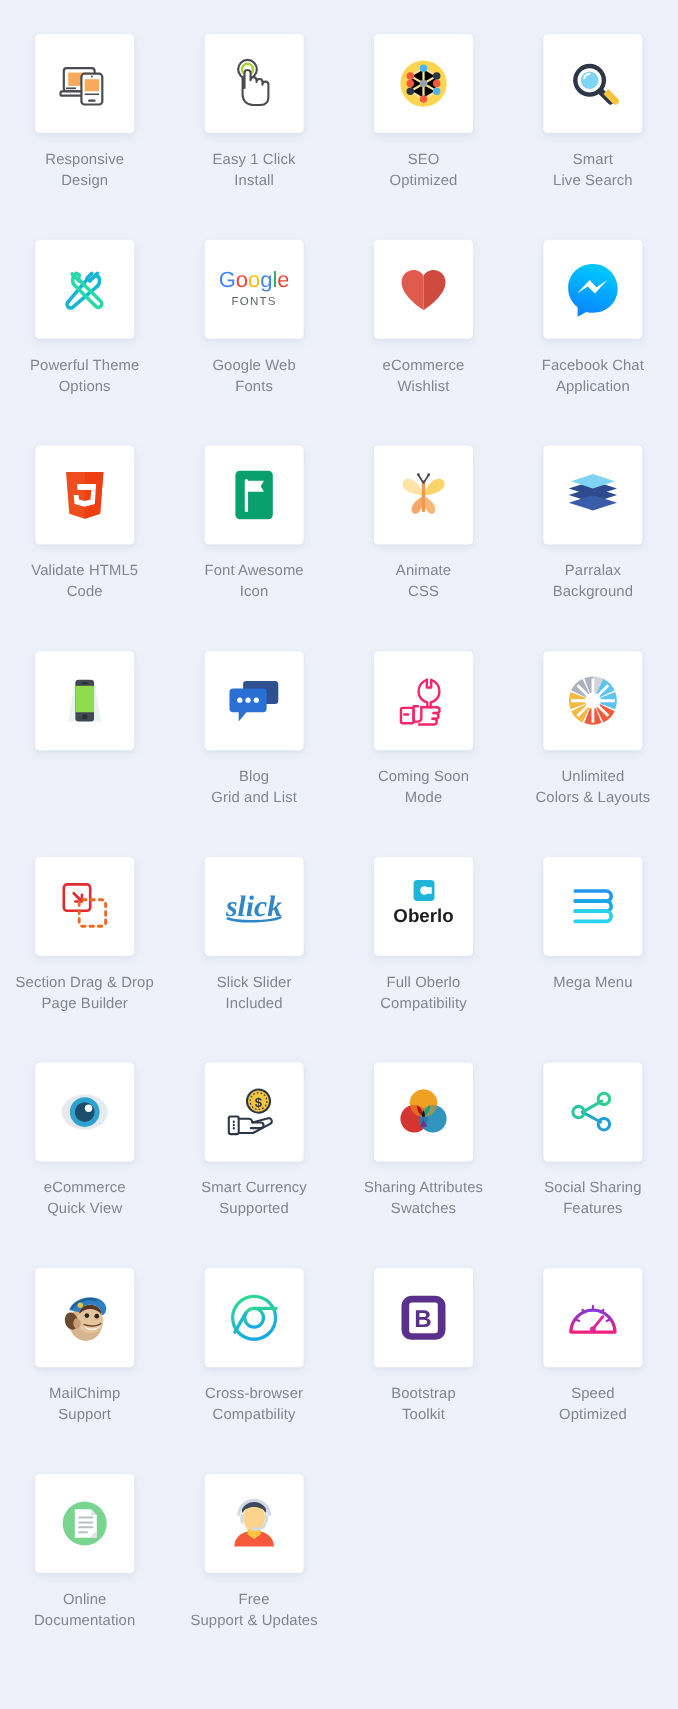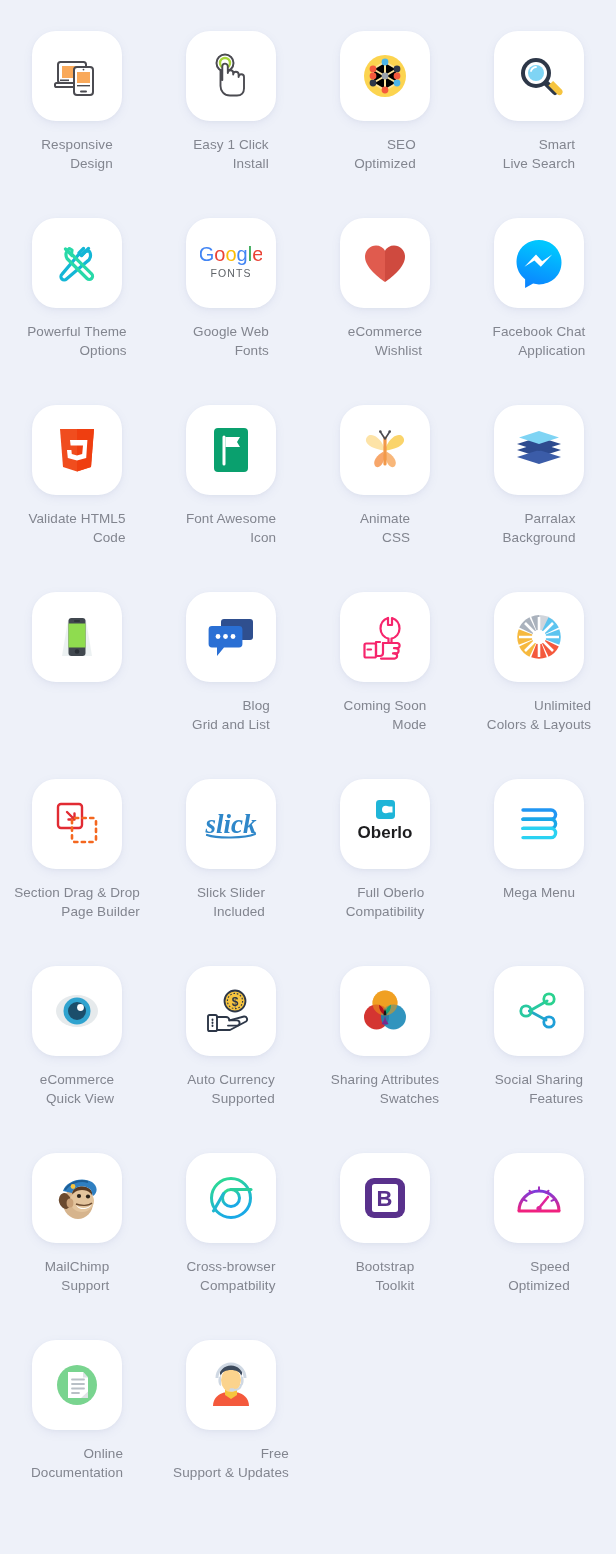--- a/index.html
+++ b/index.html
@@ -23,31 +23,31 @@
   }
   .feature-cell {
     display: flex;
     flex-direction: column;
     align-items: center;
   }
   .icon-card {
     width: 90px;
     height: 90px;
     background: #ffffff;
-    border-radius: 24px;
+    border-radius: 4px;
     box-shadow: 0 3px 10px rgba(116, 128, 173, 0.10), 0 1px 3px rgba(116,128,173,0.06);
     display: flex;
     align-items: center;
     justify-content: center;
     flex: 0 0 auto;
   }
   .icon-card svg { display: block; }
   .feature-label {
     margin-top: 14px;
-    text-align: right;
+    text-align: center;
     font-size: 13.5px;
     line-height: 19px;
     color: #82858f;
     letter-spacing: 0.1px;
     white-space: pre-line;
     font-weight: 400;
   }
 </style>
 </head>
 <body>
@@ -354,21 +354,21 @@
  <circle cx="31" cy="14" r="7.6" fill="none" stroke="#2d3748" stroke-width="1.1" stroke-dasharray="1.6 1.8"></circle>
  <text x="31" y="19" text-anchor="middle" font-family="'Liberation Sans',sans-serif" font-weight="bold" font-size="12" fill="#2d3748">$</text>
  <g fill="none" stroke="#2d3748" stroke-width="1.9" stroke-linejoin="round" stroke-linecap="round">
   <path d="M13 30 L22 30 a3.4 3.4 0 0 1 3.4 3.4 L33 33.4 a2.6 2.6 0 0 1 0 5.2 L24 38.6"></path>
   <path d="M25.4 33.4 L40 29.5 a2.8 2.8 0 0 1 2 5 L26 43 L13 43"></path>
   <rect x="4" y="28" width="9" height="16" rx="1.6"></rect>
   <path d="M8.5 32.5 L8.5 33 M8.5 35.5 L8.5 36 M8.5 38.5 L8.5 39"></path>
  </g>
 </svg>
       </div>
-      <div class="feature-label">Auto Currency
+      <div class="feature-label">Smart Currency
 Supported</div>
     </div>
     <div class="feature-cell">
       <div class="icon-card">
 <svg width="48" height="48" viewBox="0 0 48 48">
  <circle cx="24" cy="16" r="12.5" fill="#f0a022"></circle>
  <circle cx="15.5" cy="30" r="12.5" fill="#d0241f" fill-opacity="0.92"></circle>
  <circle cx="32.5" cy="30" r="12.5" fill="#1585b5" fill-opacity="0.88"></circle>
  <path d="M24 16 m0 0 a12.5 12.5 0 0 1 -8.5 14 a12.5 12.5 0 0 1 0 0 Z" fill="none"></path>
  <circle cx="24" cy="16" r="12.5" fill="#f0a022" fill-opacity="0.55"></circle>

